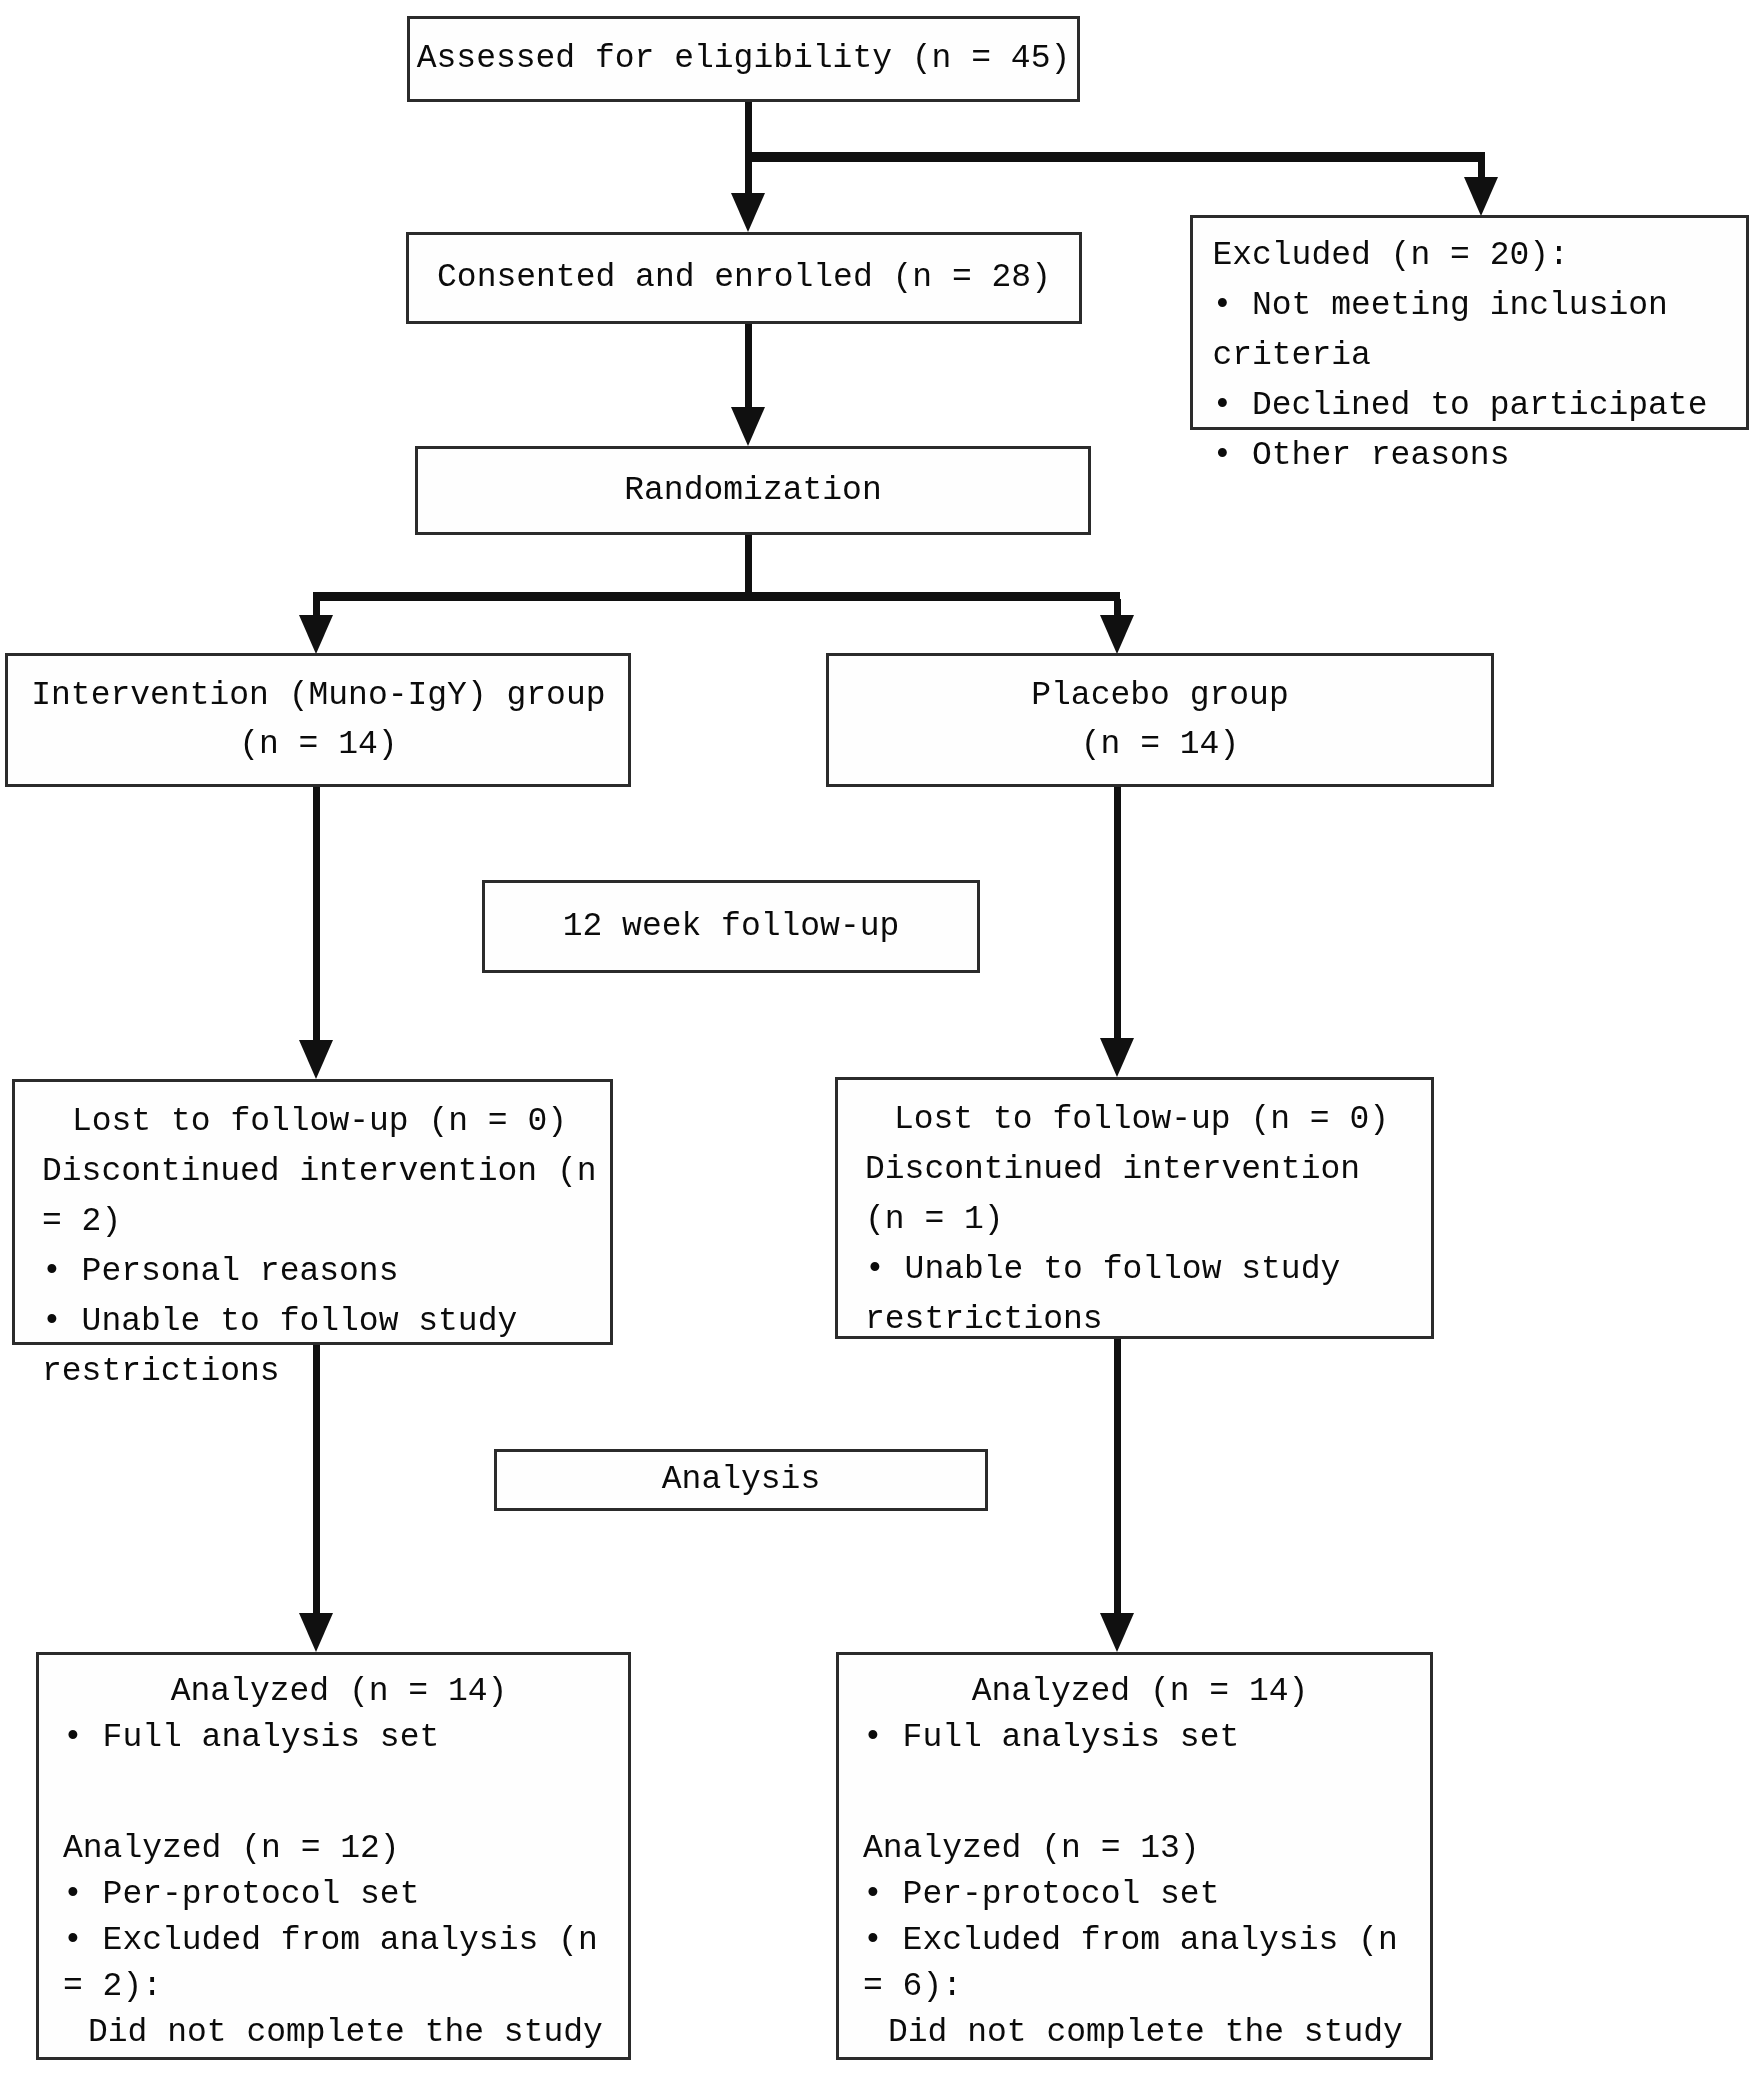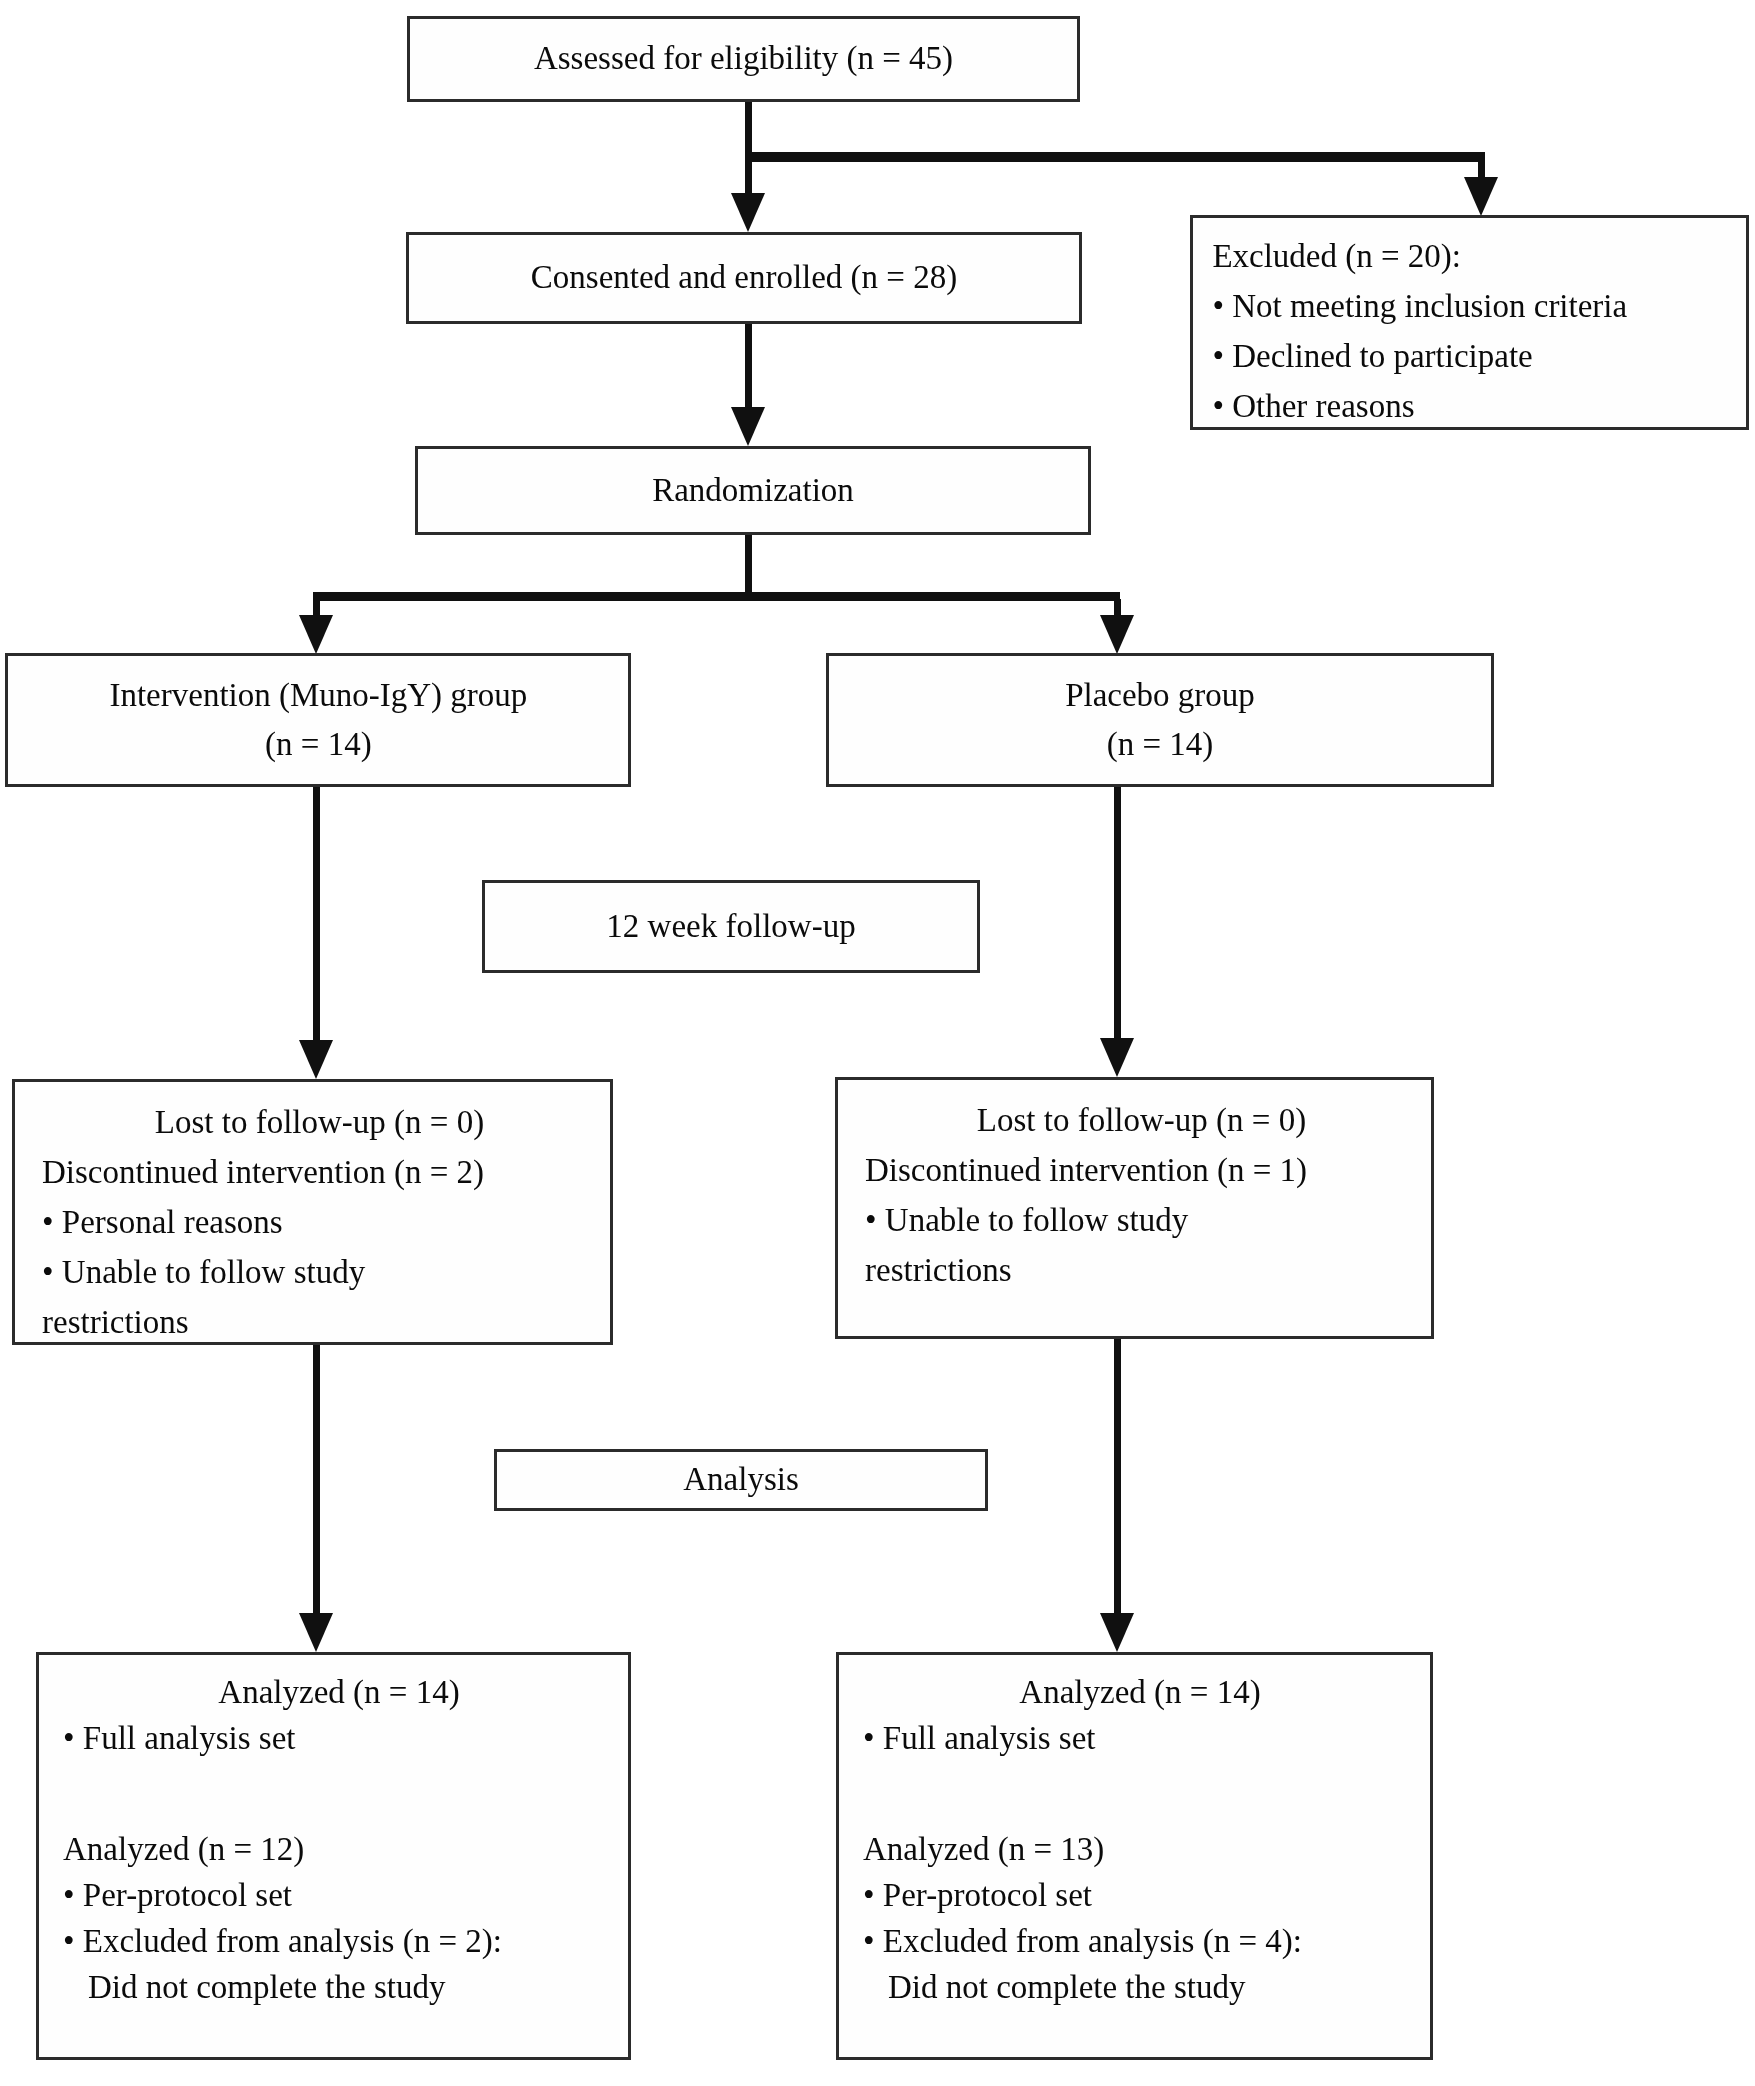--- a/index.html
+++ b/index.html
@@ -1,21 +1,21 @@
 <!DOCTYPE html>
 <html style="font-size:8.6px"><head>
 <meta charset="utf-8">
 <style>
   html,body{margin:0;padding:0;background:#ffffff;}
   #canvas{
     position:relative;
     width:1756px;
     height:2087px;
     background:#ffffff;
-    font-family:Liberation Serif, serif;
+    font-family:Liberation Mono, monospace;
     color:#0b0b0b;
     overflow:hidden;
   }
   .box{
     position:absolute;
     border:3.2px solid #2b2b2b;
     background:#fefefe;
     box-sizing:border-box;
     font-size:33px;
   }
@@ -162,18 +162,18 @@
     <div>• Excluded from analysis (n = 2):</div>
     <div class="line-cont">Did not complete the study</div>
   </div>
 
   <div class="box" id="b-analyzed-right">
     <div class="line-center">Analyzed (n = 14)</div>
     <div>• Full analysis set</div>
     <div class="spacer"></div>
     <div>Analyzed (n = 13)</div>
     <div>• Per-protocol set</div>
-    <div>• Excluded from analysis (n = 4):</div>
+    <div>• Excluded from analysis (n = 6):</div>
     <div class="line-cont">Did not complete the study</div>
   </div>
 
 </div>
 
 
 </body></html>

